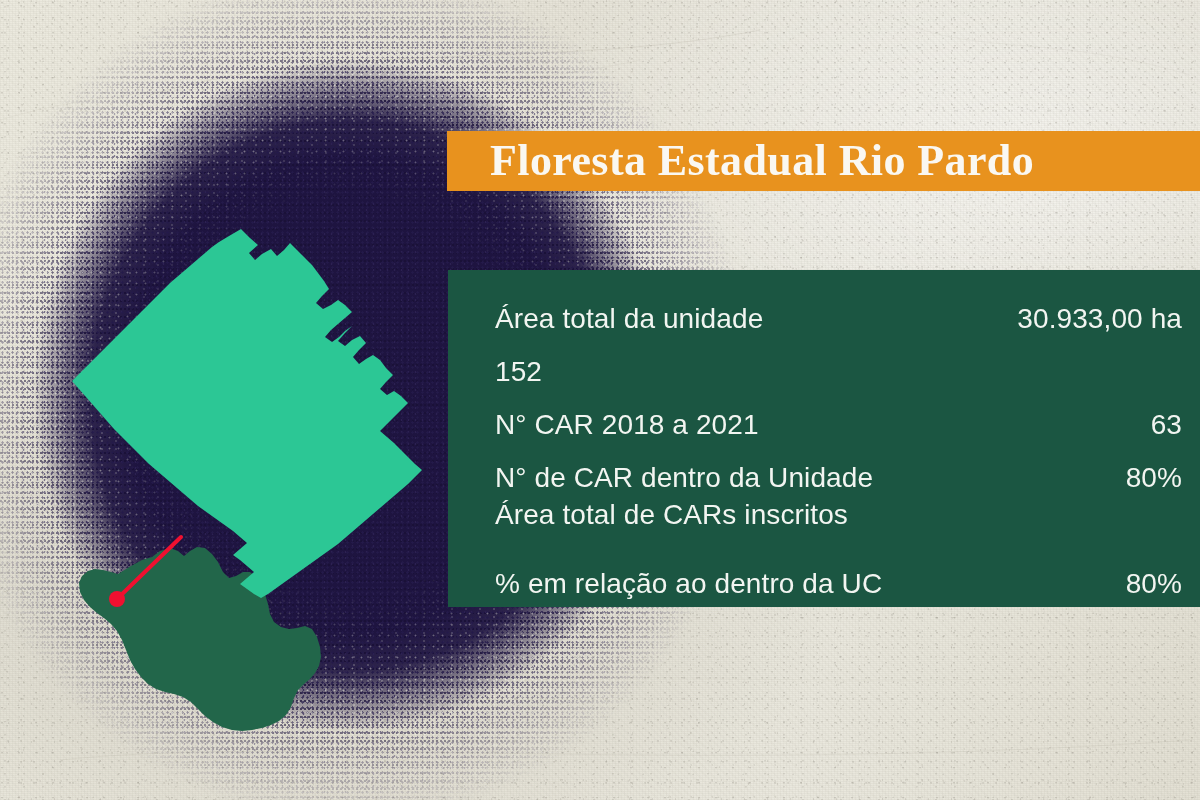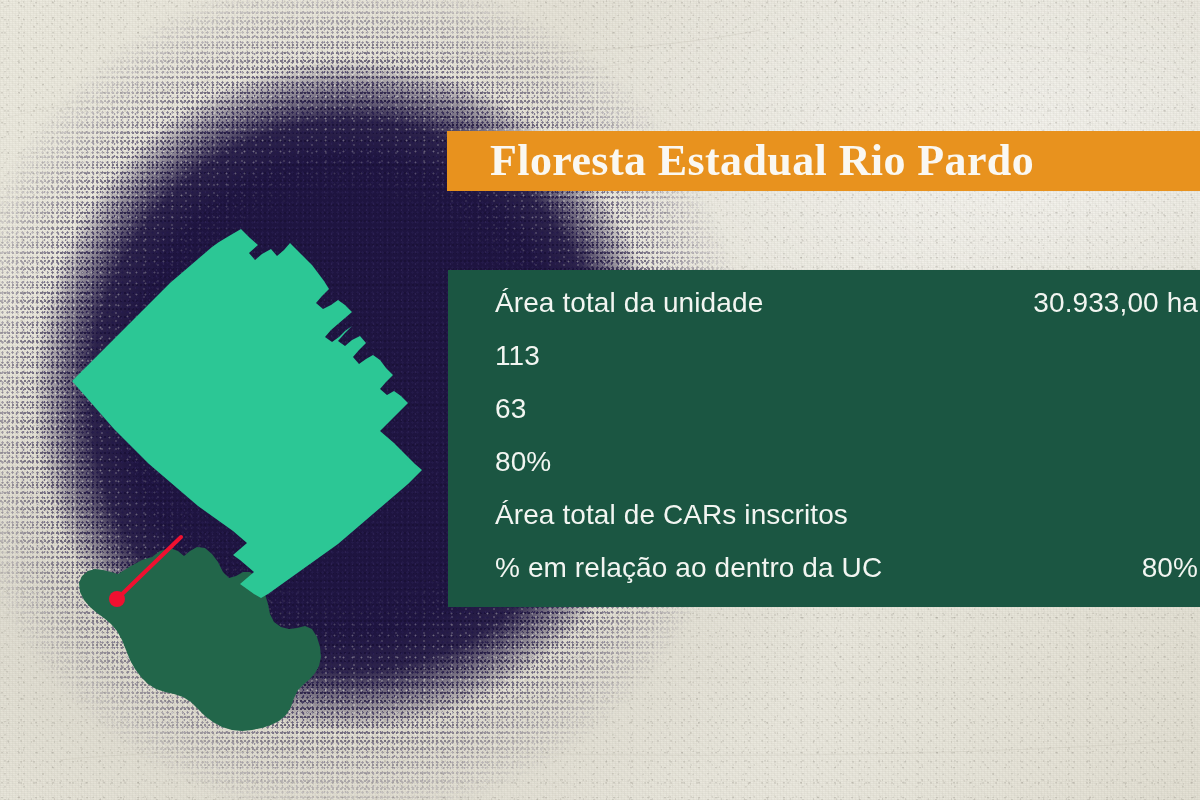--- a/index.html
+++ b/index.html
@@ -156,21 +156,22 @@
   }
   .row-label {
     font-size: 28px;
     color: #f2f5f1;
     letter-spacing: 0.1px;
   }
   .row-value {
     font-size: 28px;
     color: #f2f5f1;
     letter-spacing: 0.1px;
-    padding-right: 2px;
+    padding-right: 18px;
+    margin-top: 16px;
   }
 </style>
 </head>
 <body>
 
 <div id="stage">
 
   <div class="paper-base"></div>
   <div class="paper-grain"></div>
   <div class="paper-speck"></div>
@@ -231,28 +232,30 @@
 
   <div class="data-panel">
     <div class="rows">
 
       <div class="data-row">
         <span class="row-label">Área total da unidade</span>
         <span class="row-value">30.933,00 ha</span>
       </div>
 
       <div class="data-row">
-        <span class="row-value">113</span>
-      </div>
-
-      <div class="data-row">
+        <span class="row-value">152</span>
+      </div>
+
+      <div class="data-row">
+        <span class="row-label">N° CAR 2018 a 2021</span>
         <span class="row-value">63</span>
       </div>
 
       <div class="data-row">
+        <span class="row-label">N° de CAR dentro da Unidade</span>
         <span class="row-value">80%</span>
       </div>
 
       <div class="data-row">
         <span class="row-label">Área total de CARs inscritos</span>
       </div>
 
       <div class="data-row">
         <span class="row-label">% em relação ao dentro da UC</span>
         <span class="row-value">80%</span>

